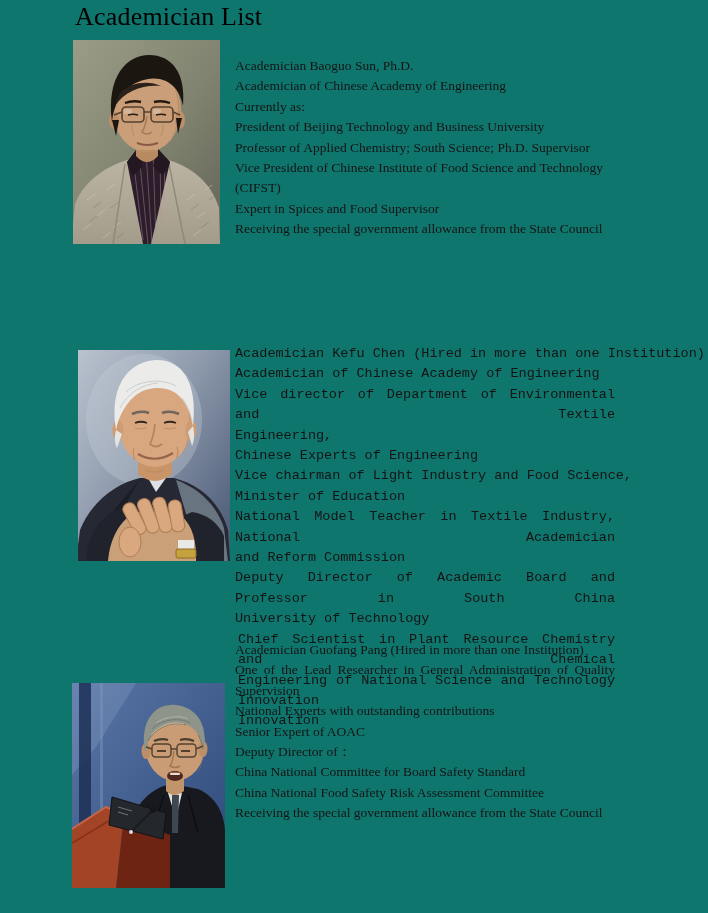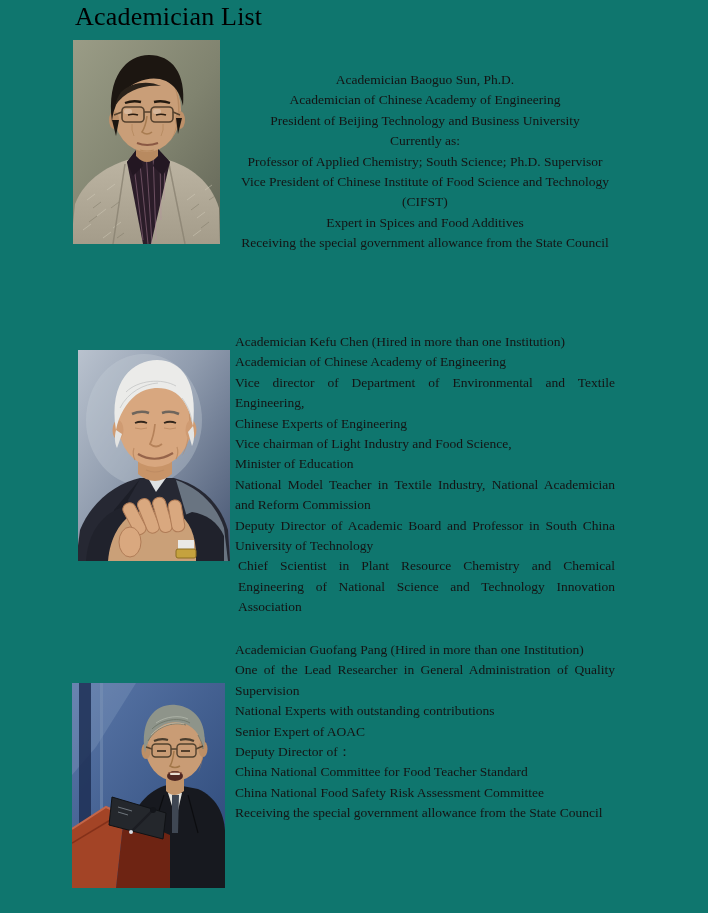--- a/index.html
+++ b/index.html
@@ -10,22 +10,22 @@
   .title {
     position:absolute; left:75px; top:2px; margin:0;
     font-size:26px; font-weight:400; color:#000; letter-spacing:0.2px;
   }
   .photo { position:absolute; }
   .photo svg { display:block; width:100%; height:100%; }
   .p1-photo { left:73px;  top:40px;  width:147px; height:204px; }
   .p2-photo { left:78px;  top:350px; width:152px; height:211px; }
   .p3-photo { left:72px;  top:683px; width:153px; height:205px; }
   .lines { position:absolute; left:235px; width:380px; font-size:13.5px; line-height:20.4px; }
-  .l1 { top:70px;text-align:center; }
-  .l2 { top:332px; }
+  .l1 { top:56px; }
+  .l2 { top:344px;font-family:Liberation Mono, monospace; }
   .l3 { top:640px; }
   .line { white-space:nowrap; }
   .line.justify { white-space:normal; text-align:justify; text-align-last:justify; }
   .line.indent { padding-left:3px; }
 </style>
 </head>
 <body>
 
 <div class="page">
 
@@ -81,26 +81,26 @@
       <path d="M83 75 Q88 73.5 93 75" stroke="#2a1c10" stroke-width="1.7" fill="none"></path>
       <path d="M74 76 C73 84 71 89 69 92 Q74 96 79 92" stroke="#a87c51" stroke-width="1.6" fill="none"></path>
       <path d="M64 103 Q74 107 85 103" stroke="#8a5843" stroke-width="2" fill="none"></path>
       <path d="M67 110 Q74 112 81 110" stroke="#b08254" stroke-width="1.2" fill="none" opacity="0.7"></path>
       <path d="M61 96 Q58 90 59 84 M88 96 Q91 90 90 84" stroke="#b1855a" stroke-width="1" fill="none" opacity="0.7"></path>
     </svg>
   </div>
   <div class="lines l1">
       <div class="line">Academician Baoguo Sun, Ph.D.</div>
       <div class="line">Academician of Chinese Academy of Engineering</div>
+      <div class="line">Currently as:</div>
       <div class="line">President of Beijing Technology and Business University</div>
-      <div class="line">Currently as:</div>
       <div class="line">Professor of Applied Chemistry; South Science; Ph.D. Supervisor</div>
       <div class="line">Vice President of Chinese Institute of Food Science and Technology</div>
       <div class="line">(CIFST)</div>
-      <div class="line">Expert in Spices and Food Additives</div>
+      <div class="line">Expert in Spices and Food Supervisor</div>
       <div class="line">Receiving the special government allowance from the State Council</div>
     </div>
 
   <div class="photo p2-photo">
     <svg viewBox="0 0 152 211" xmlns="http://www.w3.org/2000/svg">
       <defs>
         <linearGradient id="g2bg" x1="0" y1="0" x2="1" y2="0.9">
           <stop offset="0" stop-color="#b9c2ce"></stop>
             <stop offset="0.45" stop-color="#909cae"></stop>
             <stop offset="1" stop-color="#4d5c78"></stop>
@@ -153,21 +153,21 @@
       <div class="line">Engineering,</div>
       <div class="line">Chinese Experts of Engineering</div>
       <div class="line">Vice chairman of Light Industry and Food Science,</div>
       <div class="line">Minister of Education</div>
       <div class="line justify">National Model Teacher in Textile Industry, National Academician</div>
       <div class="line">and Reform Commission</div>
       <div class="line justify">Deputy Director of Academic Board and Professor in South China</div>
       <div class="line">University of Technology</div>
       <div class="line justify indent">Chief Scientist in Plant Resource Chemistry and Chemical</div>
       <div class="line justify indent">Engineering of National Science and Technology Innovation</div>
-      <div class="line indent">Association</div>
+      <div class="line indent">Innovation</div>
     </div>
 
   <div class="photo p3-photo">
     <svg viewBox="0 0 153 205" xmlns="http://www.w3.org/2000/svg">
       <defs>
         <linearGradient id="g3bg" x1="0" y1="0" x2="1" y2="1">
           <stop offset="0" stop-color="#5a77a8"></stop>
             <stop offset="1" stop-color="#2c4878"></stop>
         </linearGradient>
       </defs>
@@ -216,18 +216,18 @@
       <circle cx="59" cy="149" r="2" fill="#d8dce2"></circle>
     </svg>
   </div>
   <div class="lines l3">
       <div class="line">Academician Guofang Pang (Hired in more than one Institution)</div>
       <div class="line justify">One of the Lead Researcher in General Administration of Quality</div>
       <div class="line">Supervision</div>
       <div class="line">National Experts with outstanding contributions</div>
       <div class="line">Senior Expert of AOAC</div>
       <div class="line">Deputy Director of：</div>
-      <div class="line">China National Committee for Food Teacher Standard</div>
+      <div class="line">China National Committee for Board Safety Standard</div>
       <div class="line">China National Food Safety Risk Assessment Committee</div>
       <div class="line">Receiving the special government allowance from the State Council</div>
     </div>
 
 </div>
 
 </body></html>

